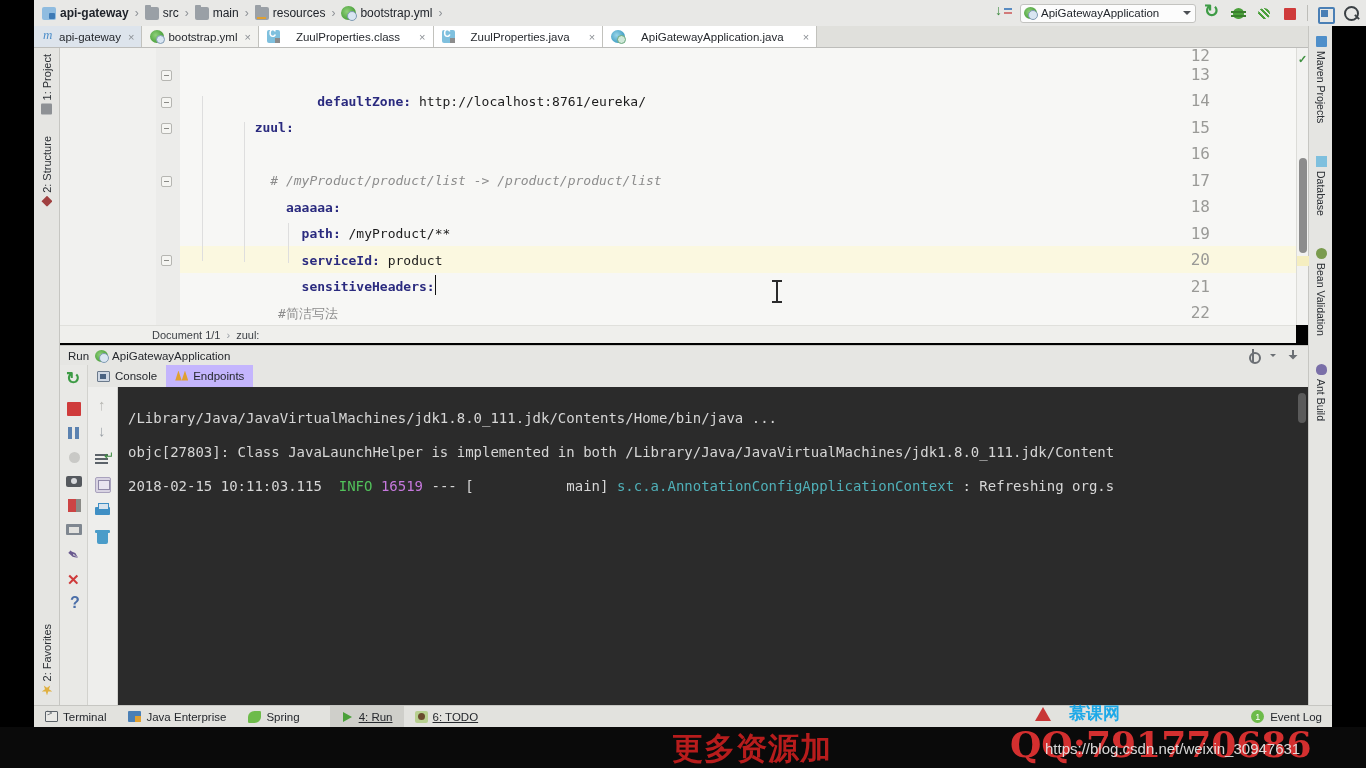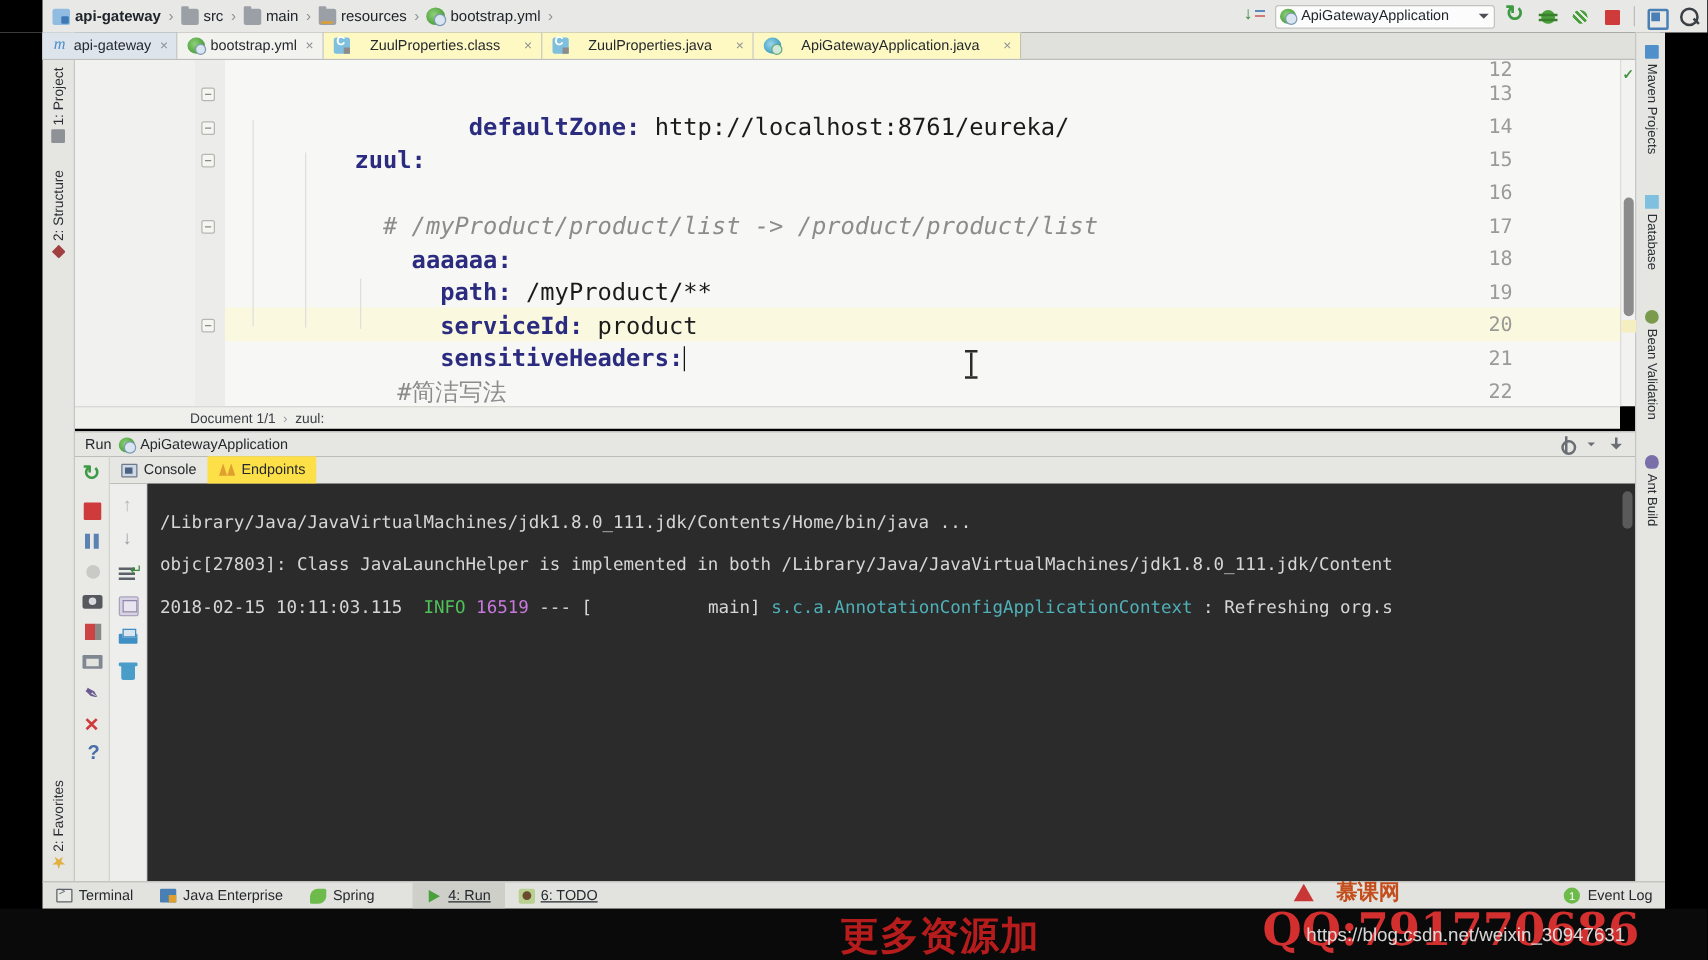--- a/index.html
+++ b/index.html
@@ -108,21 +108,21 @@
     background:#e0e0dc; display:flex; align-items:stretch;
     border-bottom:1px solid #bdbdba;
   }
   .tab {
     display:flex; align-items:center; gap:4px; padding:0 7px 0 8px;
     font-size:11.5px; color:#25282d; background:#d3d3ce;
     border-right:1px solid #c2c2bd; cursor:default; white-space:nowrap;
   }
   .tab.inactive-blue { background:#dde4ec; }
   .tab.active { background:#f2f2ef; }
-  .tab.claz { background:#fef9c3;gap:16px; }
+  .tab.claz { background:#ffffff;gap:16px; }
   .tab .x { color:#8b8f94; font-size:11px; margin-left:3px; }
   .t-ico { width:13px; height:13px; position:relative; flex:none; }
   .t-ico.maven { background:transparent; }
   .t-ico.maven:before{ content:"m"; position:absolute; left:1px; top:-3px; font-size:13px; font-style:italic; color:#4f8fca; font-family:"Liberation Serif",serif;}
   .t-ico.yml { width:14px;height:13px;border-radius:50%;background:radial-gradient(circle at 40% 40%, #8fd07a 0%, #4aa03a 70%); }
   .t-ico.yml:after{content:"";position:absolute;right:-1px;bottom:-1px;width:7px;height:7px;border-radius:50%;background:#d9e6f2;border:1px solid #7f9ab3;}
   .t-ico.cls { background:#7fc0de; border-radius:2px; }
   .t-ico.cls:before{ content:"C"; position:absolute; left:2px; top:-2px; font-size:10px; font-weight:bold; color:#fff; }
   .t-ico.cls:after{ content:""; position:absolute; right:0; bottom:0; width:5px; height:5px; background:#8c8c8c; }
   .t-ico.app { width:14px;height:13px;border-radius:50%;background:radial-gradient(circle at 40% 40%, #9ad5e8 0%, #3f9ec4 70%); }
@@ -159,21 +159,21 @@
   }
   .gutter-fold {
     position:absolute; left:96px; top:0; width:24px; height:277px; background:#ececea;
   }
   .lnum {
     position:absolute; right:86px; width:40px; text-align:right;
     font-family:"DejaVu Sans Mono", monospace; font-size:16px; color:#9a9a97;
   }
   .codearea {
     position:absolute; left:120px; top:0; right:0; height:277px;
-    font-family:"DejaVu Sans Mono", monospace; font-size:19px; line-height:26.5px;
+    font-family:"DejaVu Sans Mono", monospace; font-size:13px; line-height:26.5px;
     white-space:pre; color:#1b1b1b;
   }
   .ln { position:absolute; left:12px; height:26.5px; line-height:26.5px; }
   .kw { color:#2b2b7f; font-weight:bold; }
   .val { color:#1b1b1b; }
   .cmt { color:#8c8c8c; font-style:italic; }
   .cmt-cn { color:#8c8c8c; font-style:normal; }
   .hl-line {
     position:absolute; left:0; width:100%; height:26.5px; background:#fbf8e0;
   }
@@ -254,21 +254,21 @@
   .hideico:after{content:"";position:absolute;left:2px;top:6px;width:10px;height:2px;background:#6b6f74;clip-path:polygon(0 0,100% 0,50% 100%);height:5px;}
 
   .runtabbar {
     position:absolute; left:88px; top:365px; width:1220px; height:22px;
     background:#e6e6e3; display:flex; align-items:stretch;
   }
   .runtab {
     display:flex; align-items:center; gap:5px; padding:0 9px;
     font-size:11.5px; color:#25282d; cursor:default;
   }
-  .runtab.sel { background:#fde047; }
+  .runtab.sel { background:#c4b5fd; }
   .ico-console { width:13px;height:11px;background:#cfd8e4;border:1px solid #6b7a8c;border-radius:1px;position:relative;}
   .ico-console:after{content:"";position:absolute;left:2px;top:2px;width:6px;height:5px;background:#4a6382;}
   .ico-endpoints{width:13px;height:11px;position:relative;}
   .ico-endpoints:before{content:"";position:absolute;left:0;top:8px;width:13px;height:2px;background:#e0a030;clip-path:polygon(0 100%,25% 0,50% 100%,75% 0,100% 100%);height:10px;top:0;}
 
   .runleftbar {
     position:absolute; left:60px; top:365px; width:28px; height:340px; background:#e9e9e6;
     border-right:1px solid #d2d2ce;
   }
   .runsidebar2 {
@@ -336,21 +336,21 @@
   .ico-todo:after{content:"";position:absolute;left:3px;top:2px;width:7px;height:7px;border-radius:50%;background:#6a4b2e;}
   .sb-right { margin-left:auto; display:flex; align-items:center; gap:6px; padding-right:10px; }
   .badge1 {
     width:13px;height:13px;border-radius:50%;background:#6dbb4a;color:#fff;
     font-size:9px;display:flex;align-items:center;justify-content:center;
   }
 
   
   .wm-imooc {
     position:absolute; right:112px; top:702px; display:flex; align-items:center; gap:18px;
-    font-size:17px; color:#c2410c; font-weight:bold; opacity:.92; pointer-events:none;
+    font-size:17px; color:#0ea5e9; font-weight:bold; opacity:.92; pointer-events:none;
   }
   .wm-imooc .tri { width:0;height:0;border-left:8px solid transparent;border-right:8px solid transparent;border-bottom:14px solid #c62828; }
   .wm-bottom {
     position:absolute; left:0; top:727px; width:1366px; height:41px; background:#0a0a0a;
     overflow:hidden;
   }
   .wm-cn {
     position:absolute; left:672px; top:728px;
     font-family:"DejaVu Serif", serif; font-size:31px; color:#b71c1c; font-weight:bold;
     letter-spacing:1px; white-space:nowrap; pointer-events:none;

